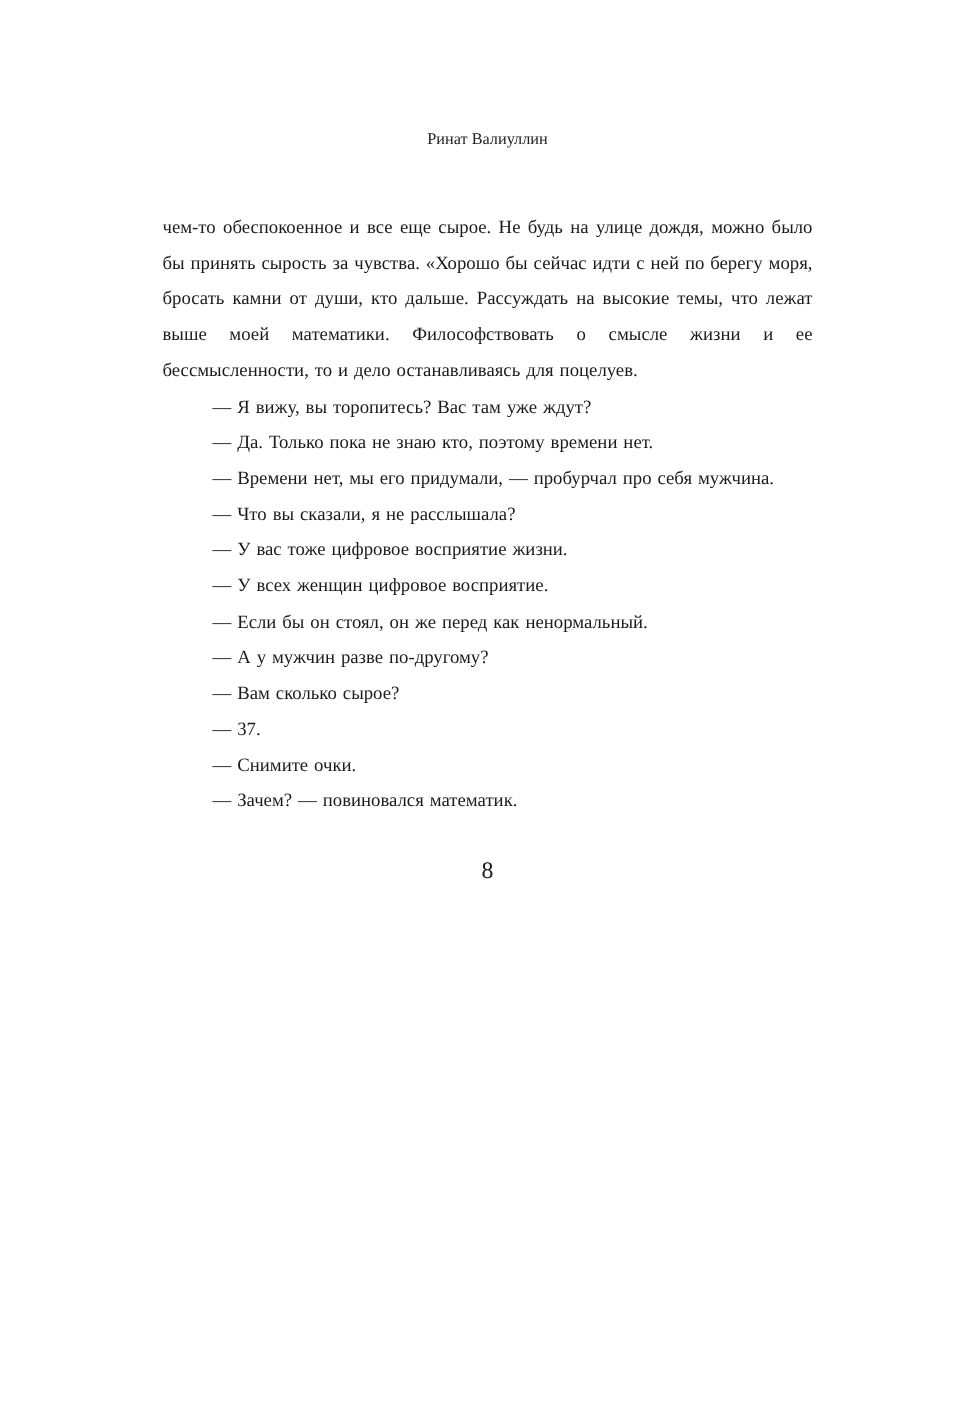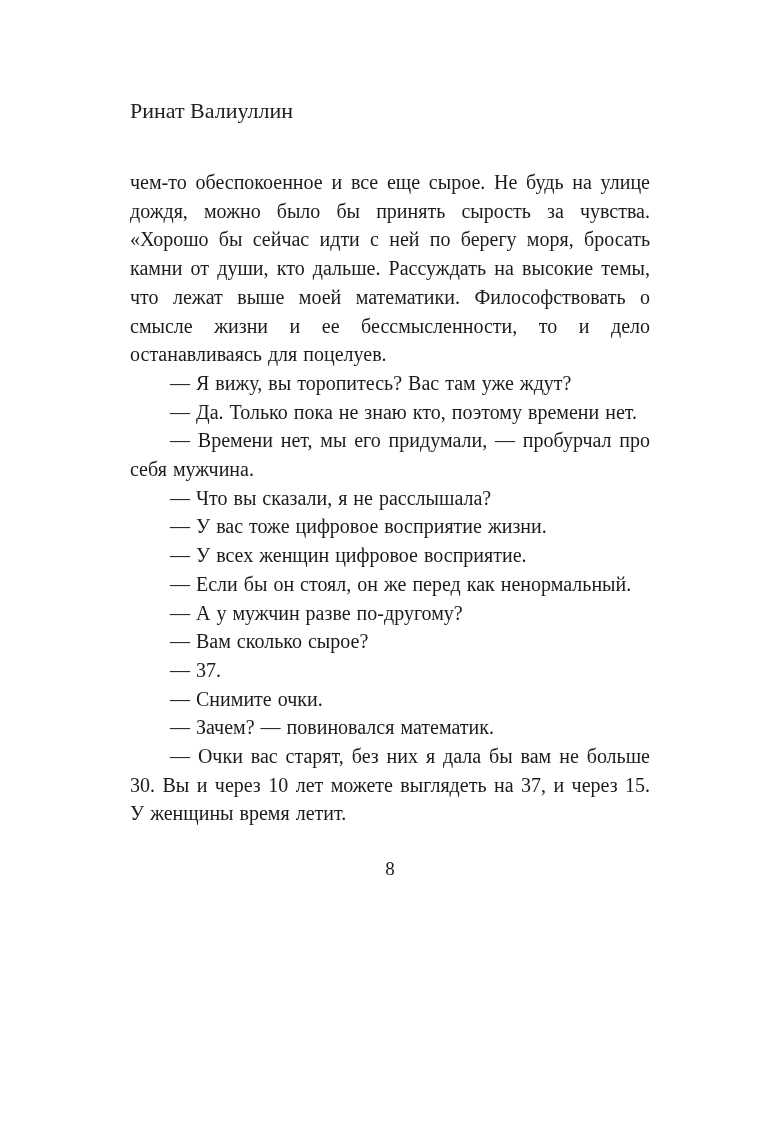--- a/index.html
+++ b/index.html
@@ -14,29 +14,29 @@
     color: #1b1b1b;
     overflow: hidden;
   }
   .page {
     box-sizing: border-box;
     width: 768px;
     height: 1122px;
     padding: 100px 118px 0 130px;
   }
   .running-header {
-    text-align: left;
-    font-size: 22px;
+    text-align: center;
+    font-size: 13px;
     line-height: 22px;
     color: #222222;
     margin: 0 0 46px 0;
   }
   .body-text p {
     margin: 0;
-    font-size: 20px;
+    font-size: 15px;
     line-height: 28.7px;
     text-align: justify;
     text-indent: 40px;
     word-spacing: 1px;
   }
   .body-text p.no-indent {
     text-indent: 0;
   }
   .page-number {
     margin-top: 30px;
@@ -59,18 +59,17 @@
     <p>— Времени нет, мы его придумали, — пробурчал про себя мужчина.</p>
     <p>— Что вы сказали, я не расслышала?</p>
     <p>— У вас тоже цифровое восприятие жизни.</p>
     <p>— У всех женщин цифровое восприятие.</p>
     <p>— Если бы он стоял, он же перед как ненормальный.</p>
     <p>— А у мужчин разве по-другому?</p>
     <p>— Вам сколько сырое?</p>
     <p>— 37.</p>
     <p>— Снимите очки.</p>
     <p>— Зачем? — повиновался математик.</p>
-    <p>— Очки вас старят, без них я дала бы вам не больше 30. Вы и через 10 лет можете выглядеть на 37, и через 15. У женщины время летит.</p>
   </div>
 
   <div class="page-number">8</div>
 
 </div>
 
 </body></html>

